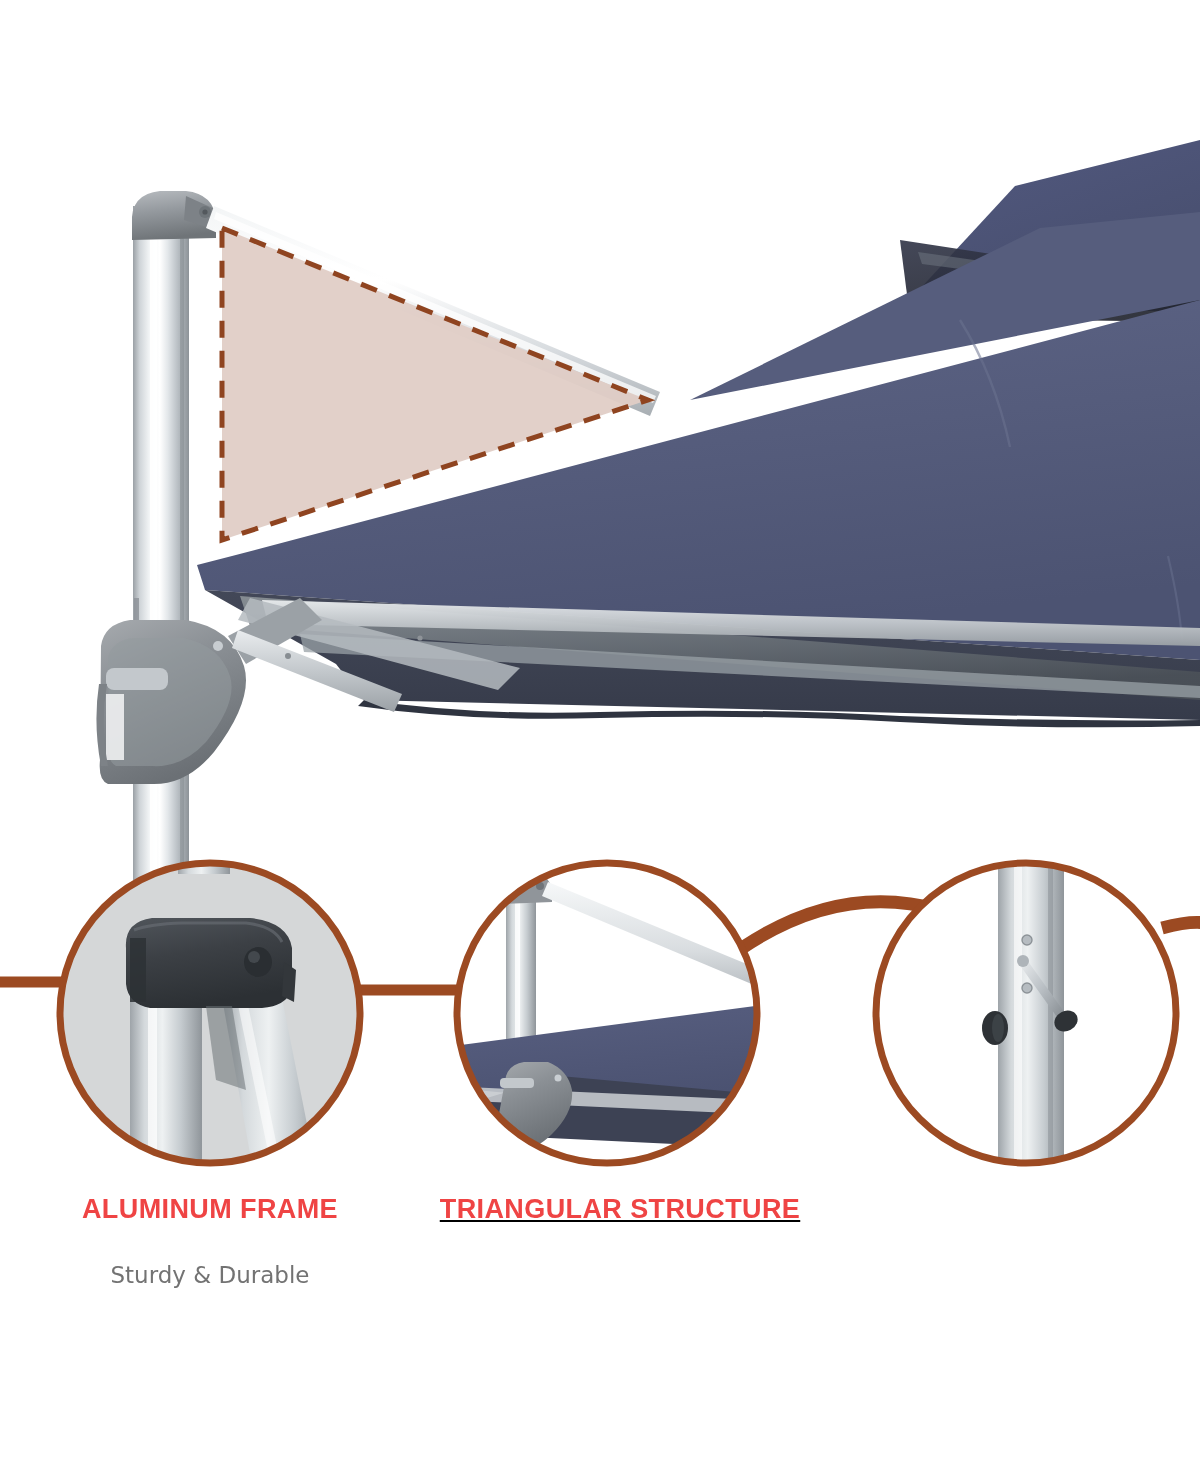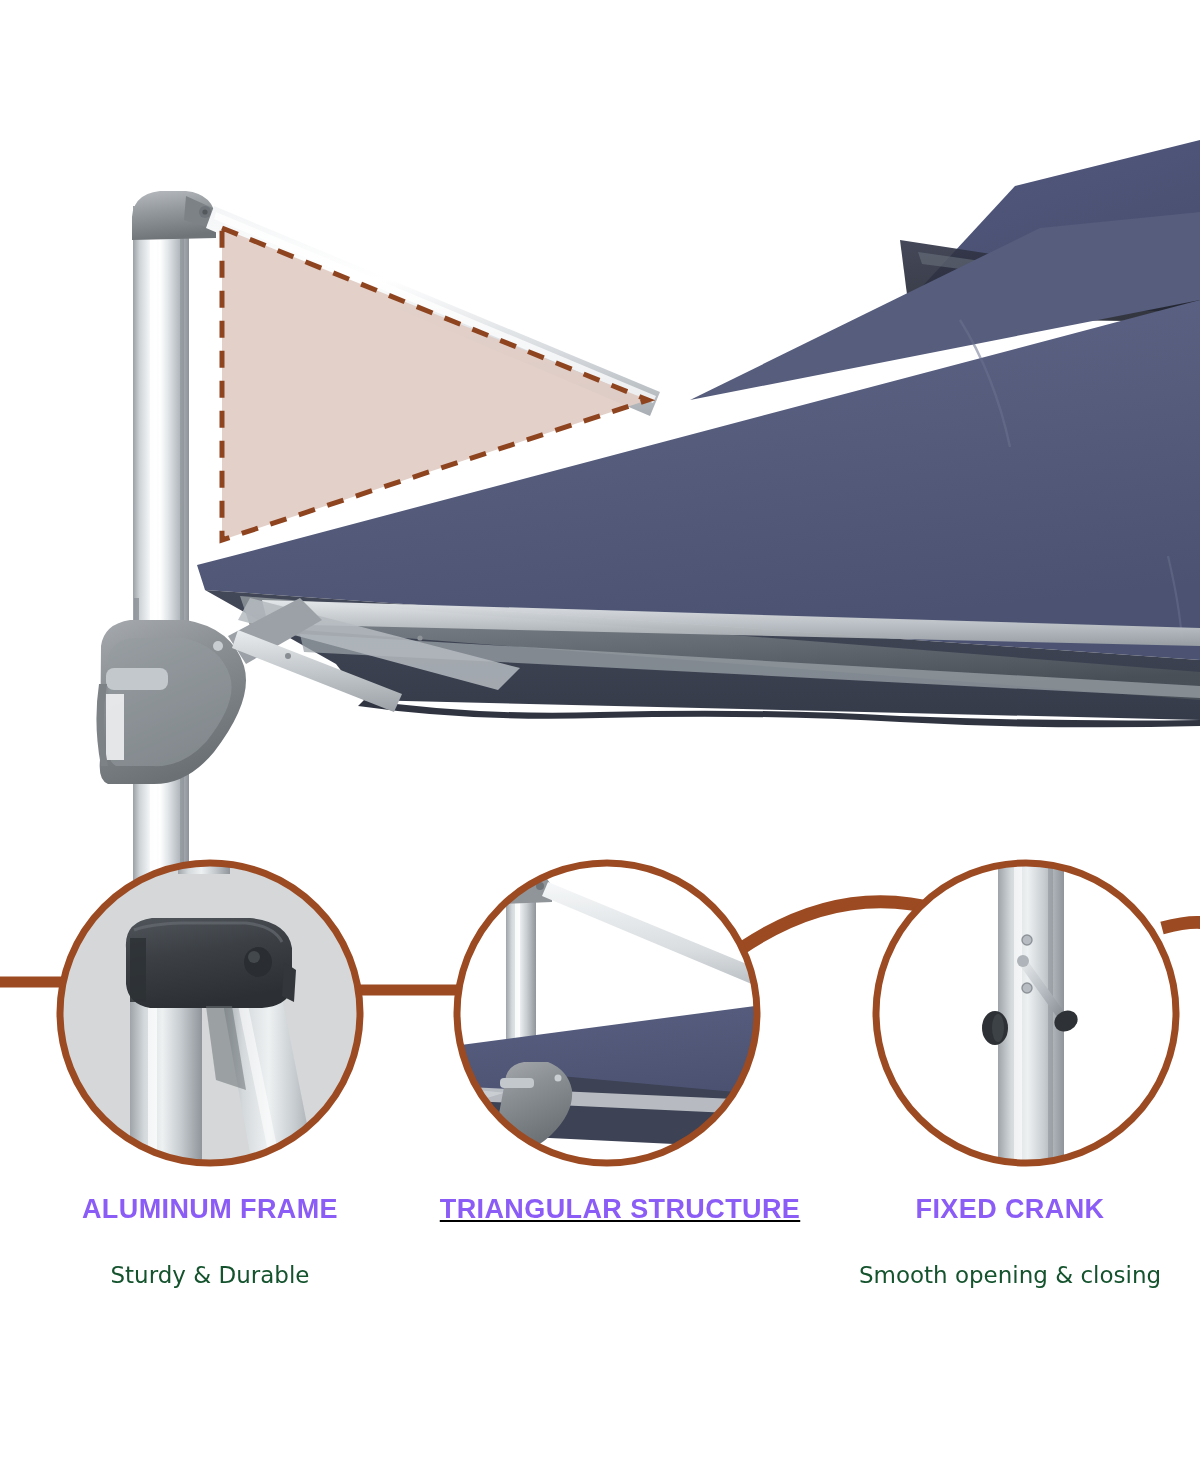--- a/index.html
+++ b/index.html
@@ -42,30 +42,30 @@
   }
   .caption-col.c1 { width: 420px; }
   .caption-col.c2 { width: 400px; text-decoration: underline; }
   .caption-col.c3 { width: 380px; }
 
   .caption-title {
     font-family: "Liberation Sans", sans-serif;
     font-size: 27px;
     font-weight: bold;
     letter-spacing: 0.4px;
-    color: #8b5cf6;
+    color: #ef4444;
     line-height: 1.1;
     margin: 0;
     white-space: nowrap;
   }
   .caption-sub {
     font-family: "DejaVu Sans", sans-serif;
     font-size: 23px;
     font-weight: 400;
-    color: #14532d;
+    color: #737373;
     line-height: 1.1;
     margin: 0;
     padding-top: 38px;
     white-space: nowrap;
   }
 </style>
 </head>
 <body>
 
 <div id="page">
@@ -324,20 +324,16 @@
 
     <div class="caption-col c1">
       <p class="caption-title">ALUMINUM FRAME</p>
       <p class="caption-sub">Sturdy &amp; Durable</p>
     </div>
 
     <div class="caption-col c2">
       <p class="caption-title">TRIANGULAR STRUCTURE</p>
     </div>
 
-    <div class="caption-col c3">
-      <p class="caption-title">FIXED CRANK</p>
-      <p class="caption-sub">Smooth opening &amp; closing</p>
-    </div>
 
   </div>
 
 </div>
 
 </body></html>

